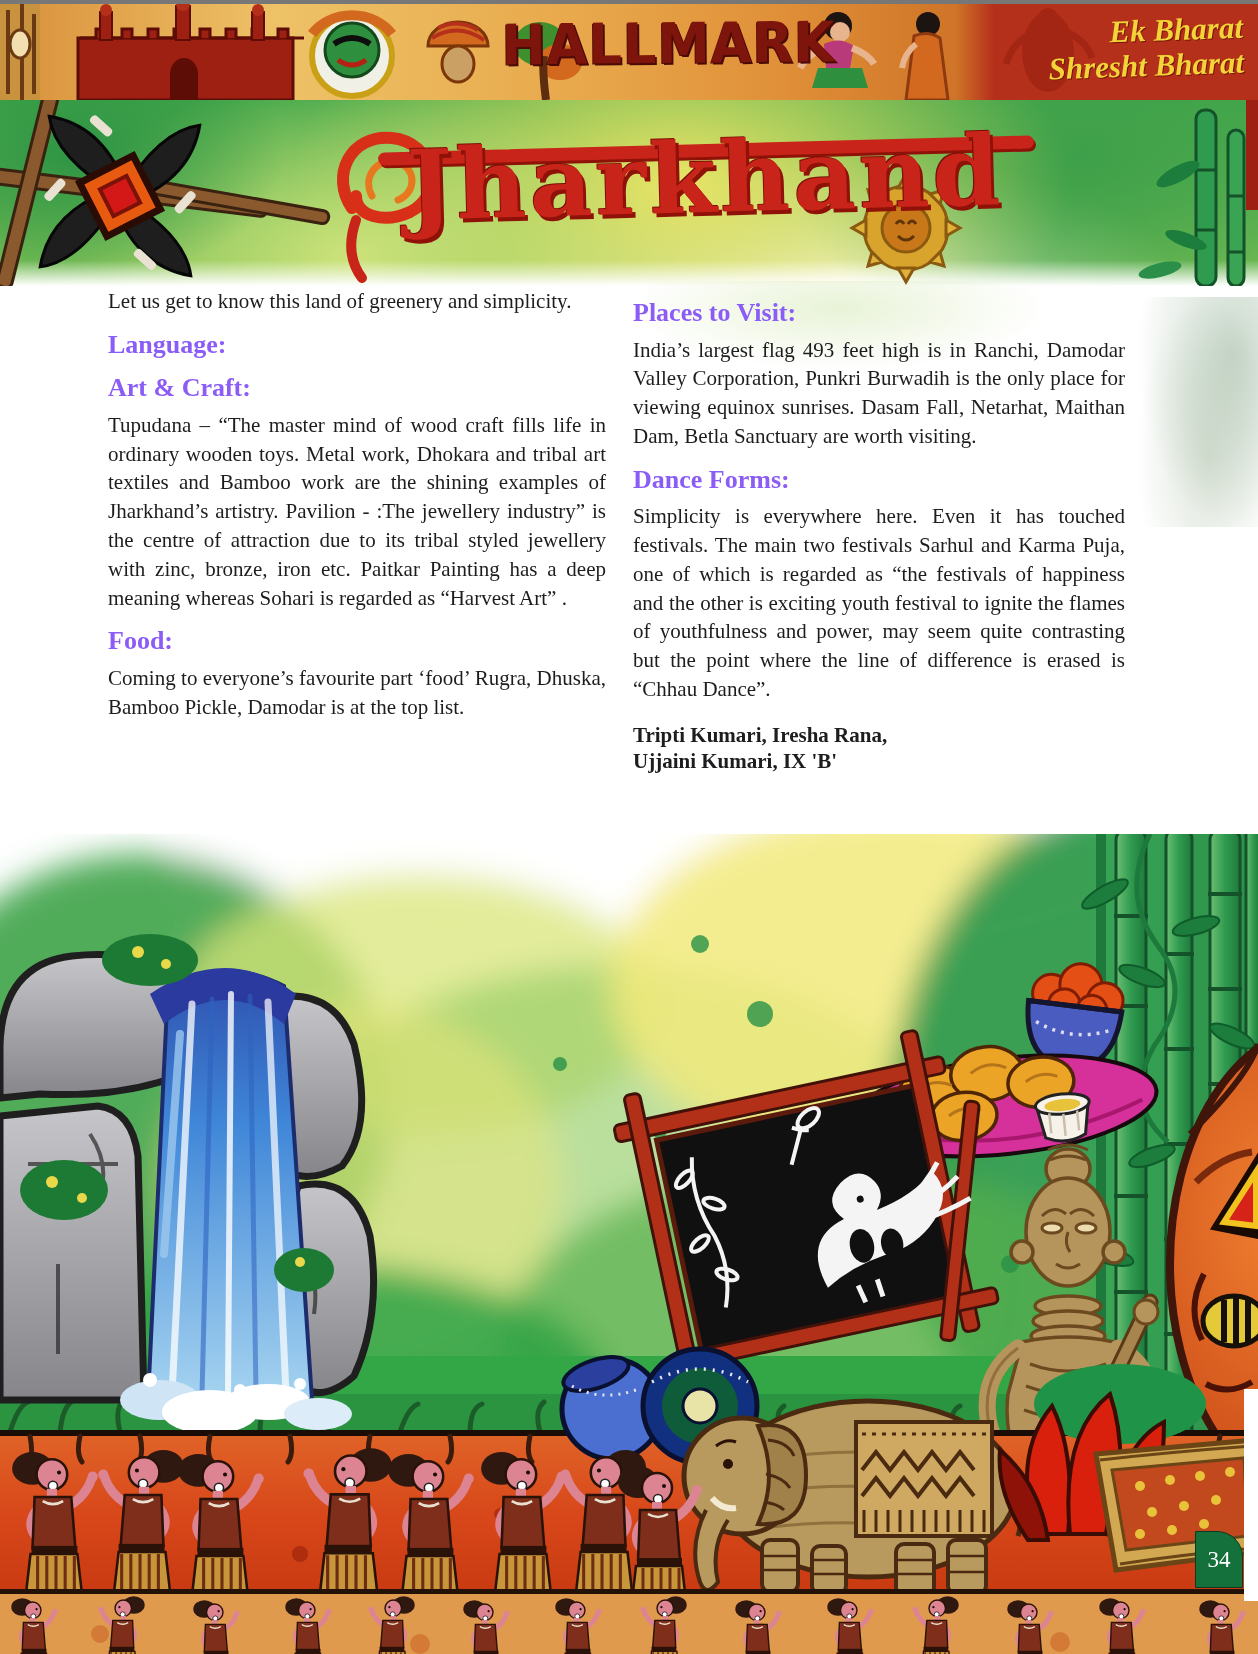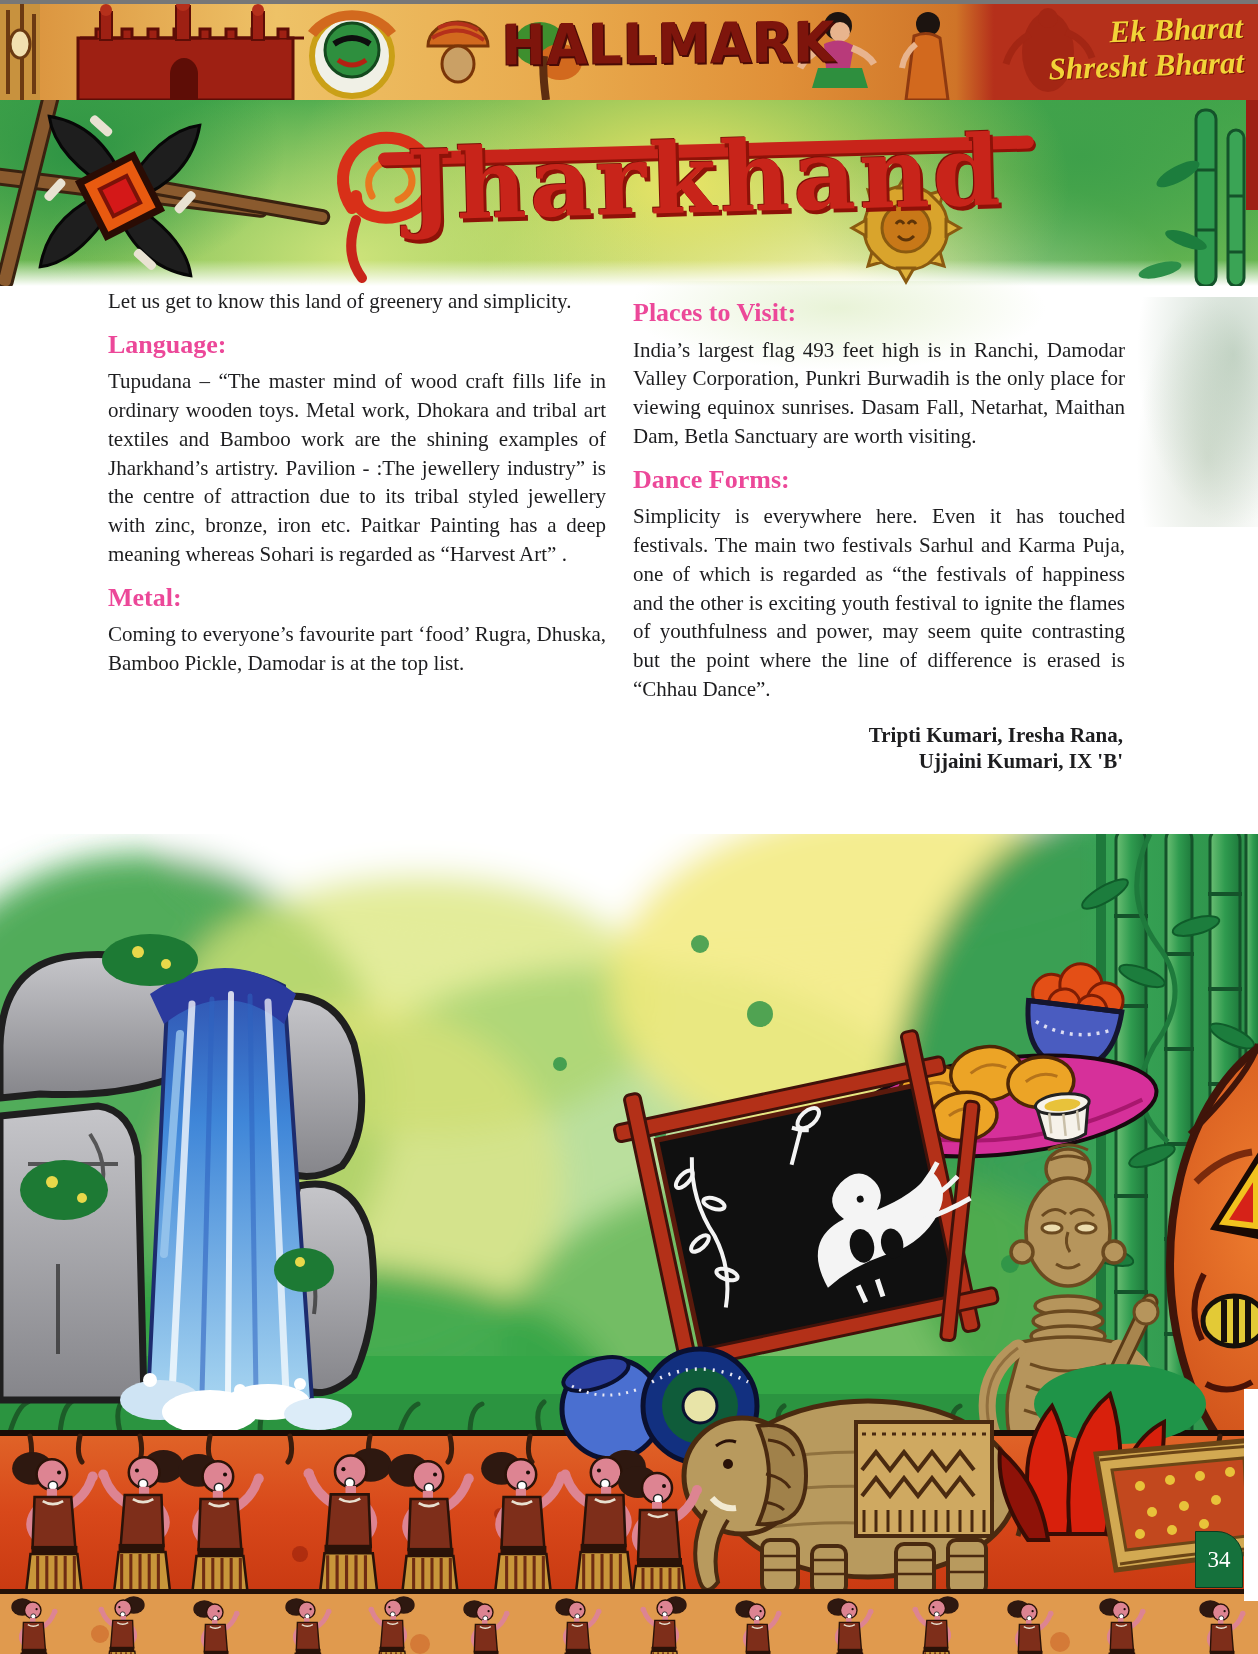--- a/index.html
+++ b/index.html
@@ -40,23 +40,23 @@
   .leaf-wash{position:absolute;right:0;top:10px;width:130px;height:230px;
     background:radial-gradient(ellipse at 75% 25%,rgba(110,150,115,.38),rgba(110,150,115,0) 70%),
                radial-gradient(ellipse at 55% 70%,rgba(140,165,130,.3),rgba(140,165,130,0) 70%);}
   .top-wash{position:absolute;left:620px;top:-6px;width:420px;height:90px;
     background:radial-gradient(ellipse at 50% 30%,rgba(190,220,140,.35),rgba(190,220,140,0) 70%);}
   .col{position:absolute;top:0;}
   .col-left{left:100px;width:498px;}
   .col-right{left:625px;width:492px;}
   .intro{margin:7px 0 0;}
   p.body{margin:0 0 3px;font-size:21px;line-height:1.37;color:#1d1d1f;text-align:justify;}
-  h3.sec{margin:15px 0 8px;font-size:26px;line-height:1.1;color:#ec4899;font-weight:bold;}
+  h3.sec{margin:15px 0 8px;font-size:26px;line-height:1.1;color:#8b5cf6;font-weight:bold;}
   .col-right h3.sec:first-child{margin-top:12px;}
-  .credits{margin:18px 2px 0 0;text-align:right;font-weight:bold;font-size:21px;
+  .credits{margin:18px 2px 0 0;font-weight:bold;font-size:21px;
     line-height:1.28;color:#1d1d1f;}
   
   .artwork{position:absolute;left:0;top:830px;width:1258px;height:824px;}
   
   .page-num{position:absolute;left:1195px;top:1527px;width:48px;height:57px;z-index:6;
     background:#15713c;border-radius:0 26px 0 0;border:1px solid #0c3a20;box-sizing:border-box;
     color:#fff;font-family:"Liberation Serif",serif;font-size:23px;
     display:flex;align-items:center;justify-content:center;}
 </style>
 </head>
@@ -171,22 +171,23 @@
     <div class="jh-word">Jharkhand</div>
   </div>
 
   <main class="content">
     <div class="top-wash"></div>
     <div class="leaf-wash"></div>
 
     <div class="col col-left">
       <p class="body intro">Let us get to know this land of greenery and simplicity.</p>
       <h3 class="sec">Language:</h3>
+      <h3 class="sec">Art &amp; Craft:</h3>
       <p class="body">Tupudana – “The master mind of wood craft fills life in ordinary wooden toys. Metal work, Dhokara and tribal art textiles and Bamboo work are the shining examples of Jharkhand’s artistry. Pavilion - :The jewellery industry” is the centre of attraction due to its tribal styled jewellery with zinc, bronze, iron etc. Paitkar Painting has a deep meaning whereas Sohari is regarded as “Harvest Art” .</p>
-      <h3 class="sec">Metal:</h3>
+      <h3 class="sec">Food:</h3>
       <p class="body">Coming to everyone’s favourite part ‘food’ Rugra, Dhuska, Bamboo Pickle, Damodar is at the top list.</p>
     </div>
 
     <div class="col col-right">
       <h3 class="sec">Places to Visit:</h3>
       <p class="body">India’s largest flag 493 feet high is in Ranchi, Damodar Valley Corporation, Punkri Burwadih is the only place for viewing equinox sunrises. Dasam Fall, Netarhat, Maithan Dam, Betla Sanctuary are worth visiting.</p>
       <h3 class="sec">Dance Forms:</h3>
       <p class="body">Simplicity is everywhere here. Even it has touched festivals. The main two festivals Sarhul and Karma Puja, one of which is regarded as “the festivals of happiness and the other is exciting youth festival to ignite the flames of youthfulness and power, may seem quite contrasting but the point where the line of difference is erased is “Chhau Dance”.</p>
       <div class="credits">
         <div>Tripti Kumari, Iresha Rana,</div>

